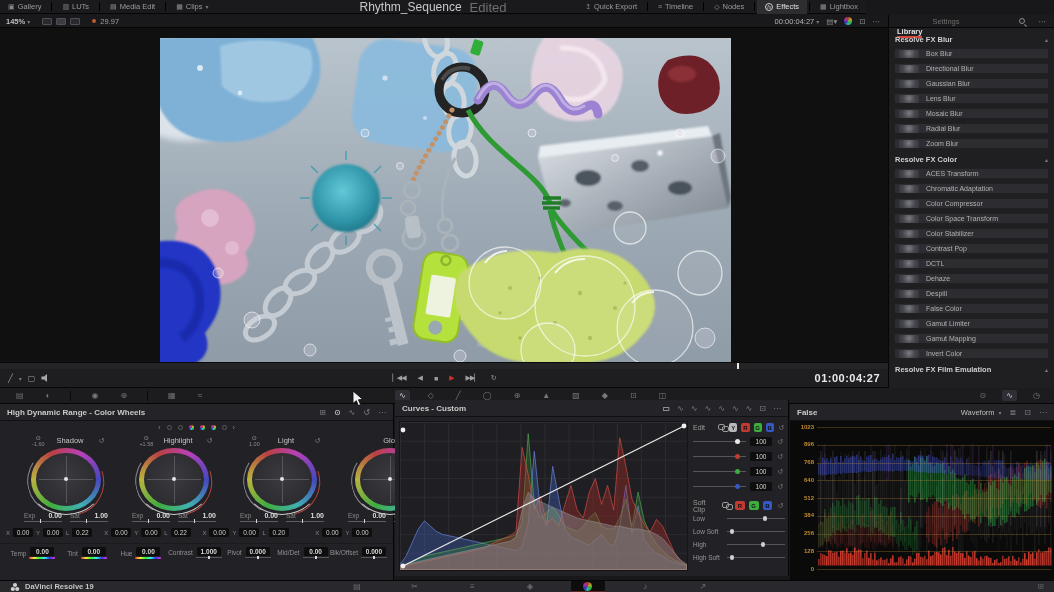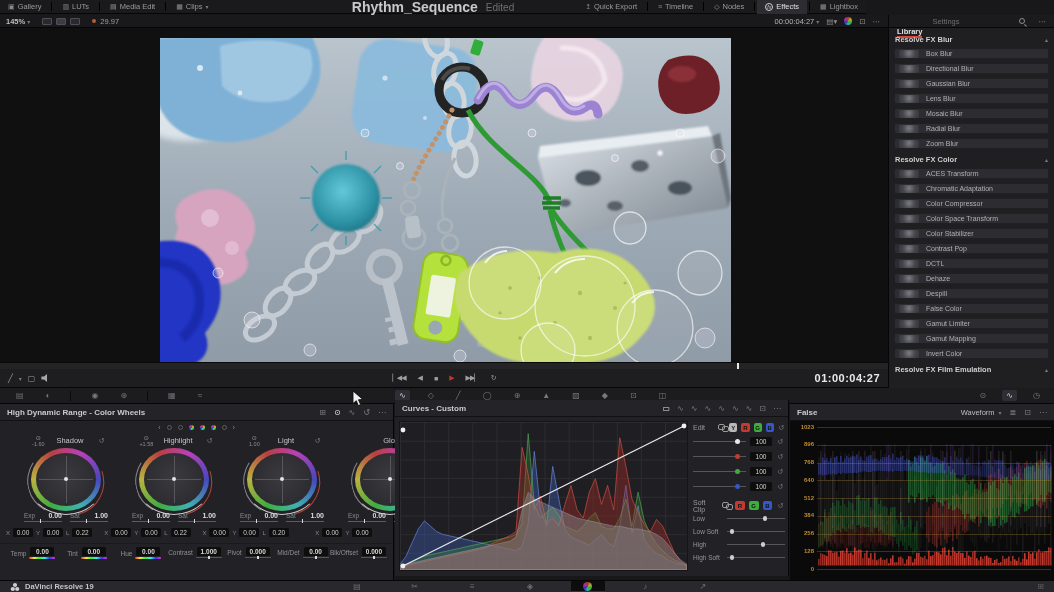--- a/index.html
+++ b/index.html
@@ -8,22 +8,22 @@
   #app { position:relative; width:1054px; height:592px; background:#18181a; color:#b9b9b9; font-size:8px; }
 
   
   #topbar { position:absolute; left:0; top:0; width:866px; height:14px; background:#1a1a1c;
     border-bottom:1px solid #060607; display:flex; align-items:center; }
   .tbtn { display:flex; align-items:center; gap:3px; padding:0 8px; height:14px; color:#9a9a9a; font-size:7.5px; cursor:default; }
   .tbtn .glyph { font-size:7px; color:#8a8a8a; }
   .tbtn.active { background:#2c2c31; color:#e0e0e0; }
   .tb-sep { width:1px; height:9px; background:#000; margin:0 2px; }
   #tb-title { position:absolute; left:0; right:0; top:0; height:14px; display:flex; align-items:center; justify-content:center; gap:8px; pointer-events:none; }
-  #tb-title .t { font-weight:bold; color:#c9c9c9; font-size:14px; }
-  #tb-title .s { color:#6f6f6f; font-size:10px; }
+  #tb-title .t { font-weight:normal; color:#c9c9c9; font-size:12px; }
+  #tb-title .s { color:#6f6f6f; font-size:13px; }
   #tb-right { margin-left:auto; display:flex; align-items:center; }
   .fxcirc { width:8px; height:8px; border:1px solid #cfcfcf; border-radius:50%; font-size:5px; display:flex; align-items:center; justify-content:center; color:#cfcfcf; font-style:italic; }
   .chev { font-size:6px; color:#777; }
 
   
   #subbar { position:absolute; left:0; top:15px; width:888px; height:13px; background:#19191b;
     border-bottom:1px solid #060607; display:flex; align-items:center; font-size:7.5px; color:#9f9f9f; }
   #subbar .grp { display:flex; align-items:center; gap:4px; padding:0 6px; }
   .mini-box { width:10px; height:7px; border:1px solid #4f4f55; background:#2a2a2e; border-radius:1px; }
   .mini-box.f { background:#3c3c42; }

